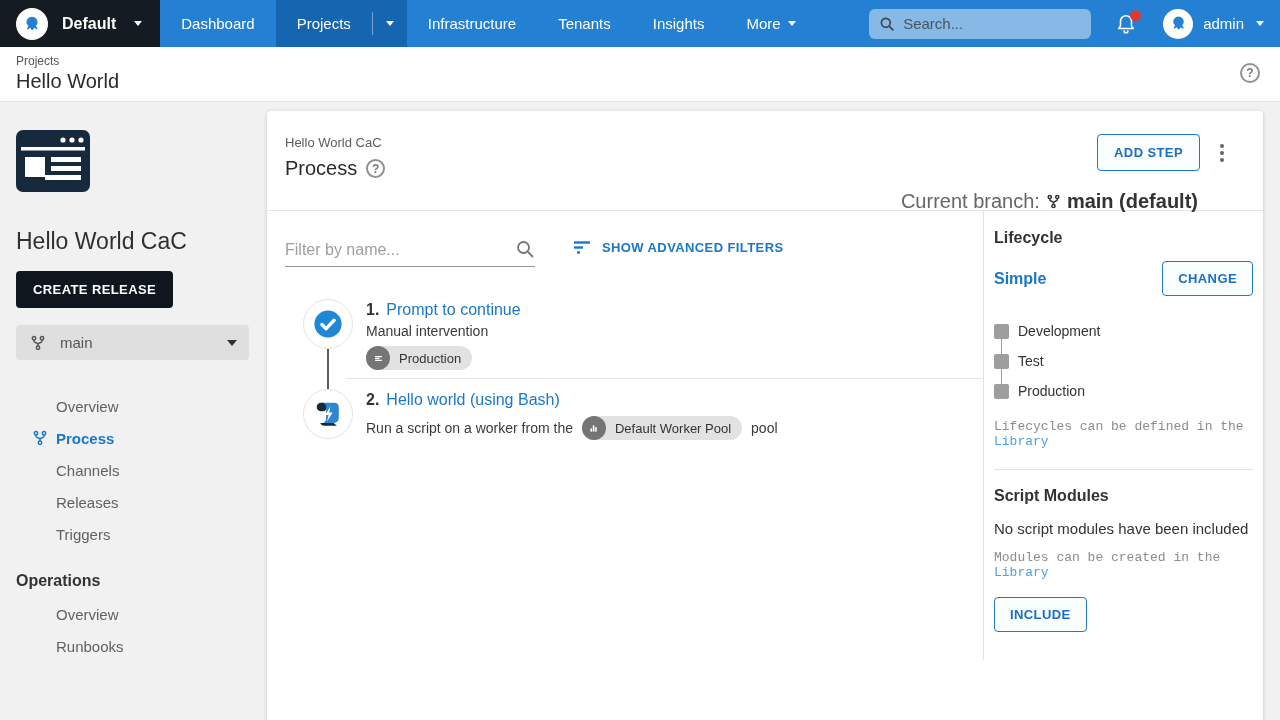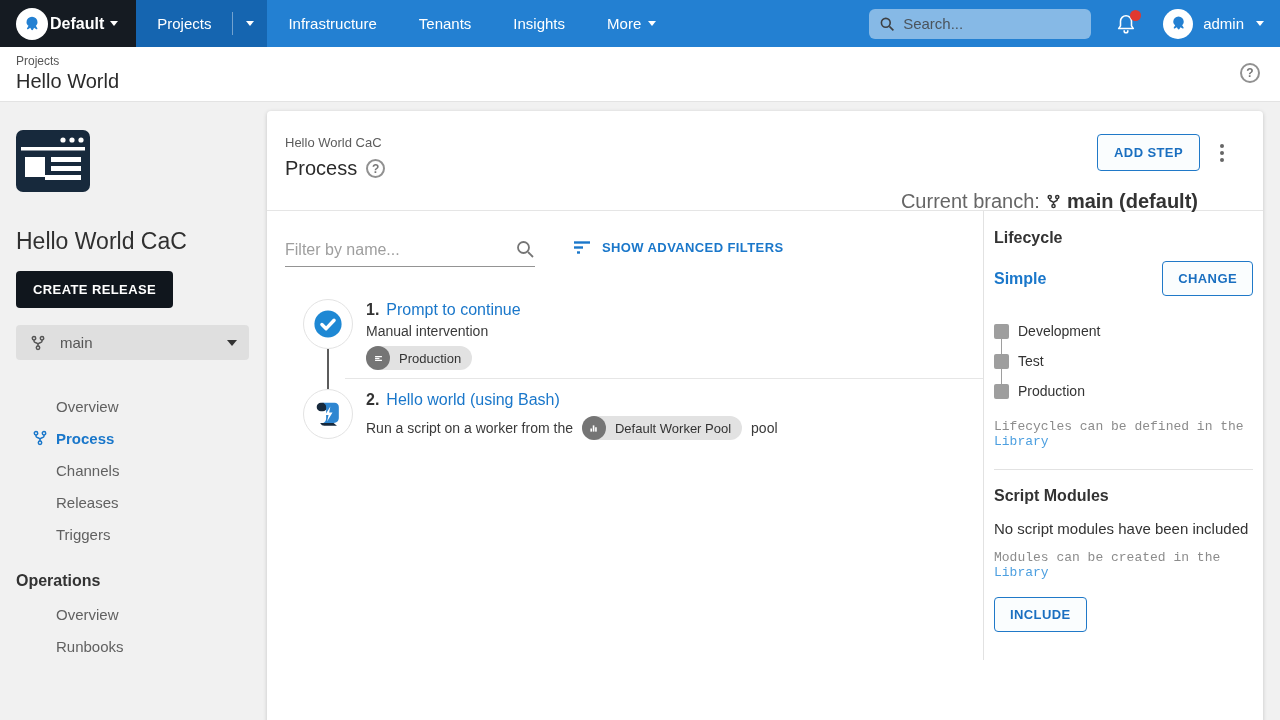--- a/index.html
+++ b/index.html
@@ -1,21 +1,21 @@
 <!DOCTYPE html>
 <html><head>
 <meta charset="utf-8">
 <style>
   * { margin:0; padding:0; box-sizing:border-box; }
   html,body { width:1280px; height:720px; overflow:hidden; }
   body { font-family:"Liberation Sans", sans-serif; background:#f1f1f1; position:relative; color:#333; }
 
   
   .topnav { height:47px; background:#2380d2; display:flex; align-items:stretch; }
-  .space-switcher { background:#151b22; display:flex; align-items:center; gap:2px; padding:0 18px 0 16px; cursor:pointer; }
+  .space-switcher { background:#151b22; display:flex; align-items:center; gap:14px; padding:0 18px 0 16px; cursor:pointer; }
   .logo-circle { width:32px; height:32px; border-radius:50%; background:#fff; display:flex; align-items:center; justify-content:center; color:#2380d2; }
   .logo-circle svg { width:22px; height:22px; }
   .space-label { color:#fff; font-size:16px; font-weight:600; }
   .caret { width:0; height:0; border-left:4.5px solid transparent; border-right:4.5px solid transparent; border-top:5px solid currentColor; display:inline-block; }
   .space-switcher .caret { color:#fff; margin-left:4px; }
   .nav-item { display:flex; align-items:center; padding:0 21px; color:#fff; font-size:15px; text-decoration:none; cursor:pointer; }
   .projects-group { display:flex; align-items:stretch; background:#1565b0; }
   .projects-group .vsep { width:1px; background:rgba(255,255,255,.4); margin:12px 0; }
   .projects-group .dd-toggle { display:flex; align-items:center; padding:0 13px; color:#fff; cursor:pointer; }
   .more-item .caret { color:#fff; margin-left:7px; }
@@ -121,20 +121,21 @@
 <header class="topnav">
   <div class="space-switcher">
     <span class="logo-circle">
       <svg viewBox="0 0 24 24" fill="currentColor">
           <path d="M12 4a6 6 0 0 1 6 6c0 1.8-.9 3-1.8 3.9l1.6 2.6c.4.7-.4 1.5-1.1 1.1l-2.4-1.4-1.2 2.2c-.4.7-1.4.7-1.8 0l-1.2-2.2-2.4 1.4c-.7.4-1.5-.4-1.1-1.1l1.6-2.6C6.9 13 6 11.8 6 10a6 6 0 0 1 6-6z"></path>
         </svg>
     </span>
     <span class="space-label">Default</span>
     <span class="caret"></span>
   </div>
+  <a class="nav-item">Dashboard</a>
   <div class="projects-group">
     <a class="nav-item">Projects</a>
     <div class="vsep"></div>
     <span class="dd-toggle">
         <span class="caret"></span>
       </span>
   </div>
   <a class="nav-item">Infrastructure</a>
   <a class="nav-item">Tenants</a>
   <a class="nav-item">Insights</a>

